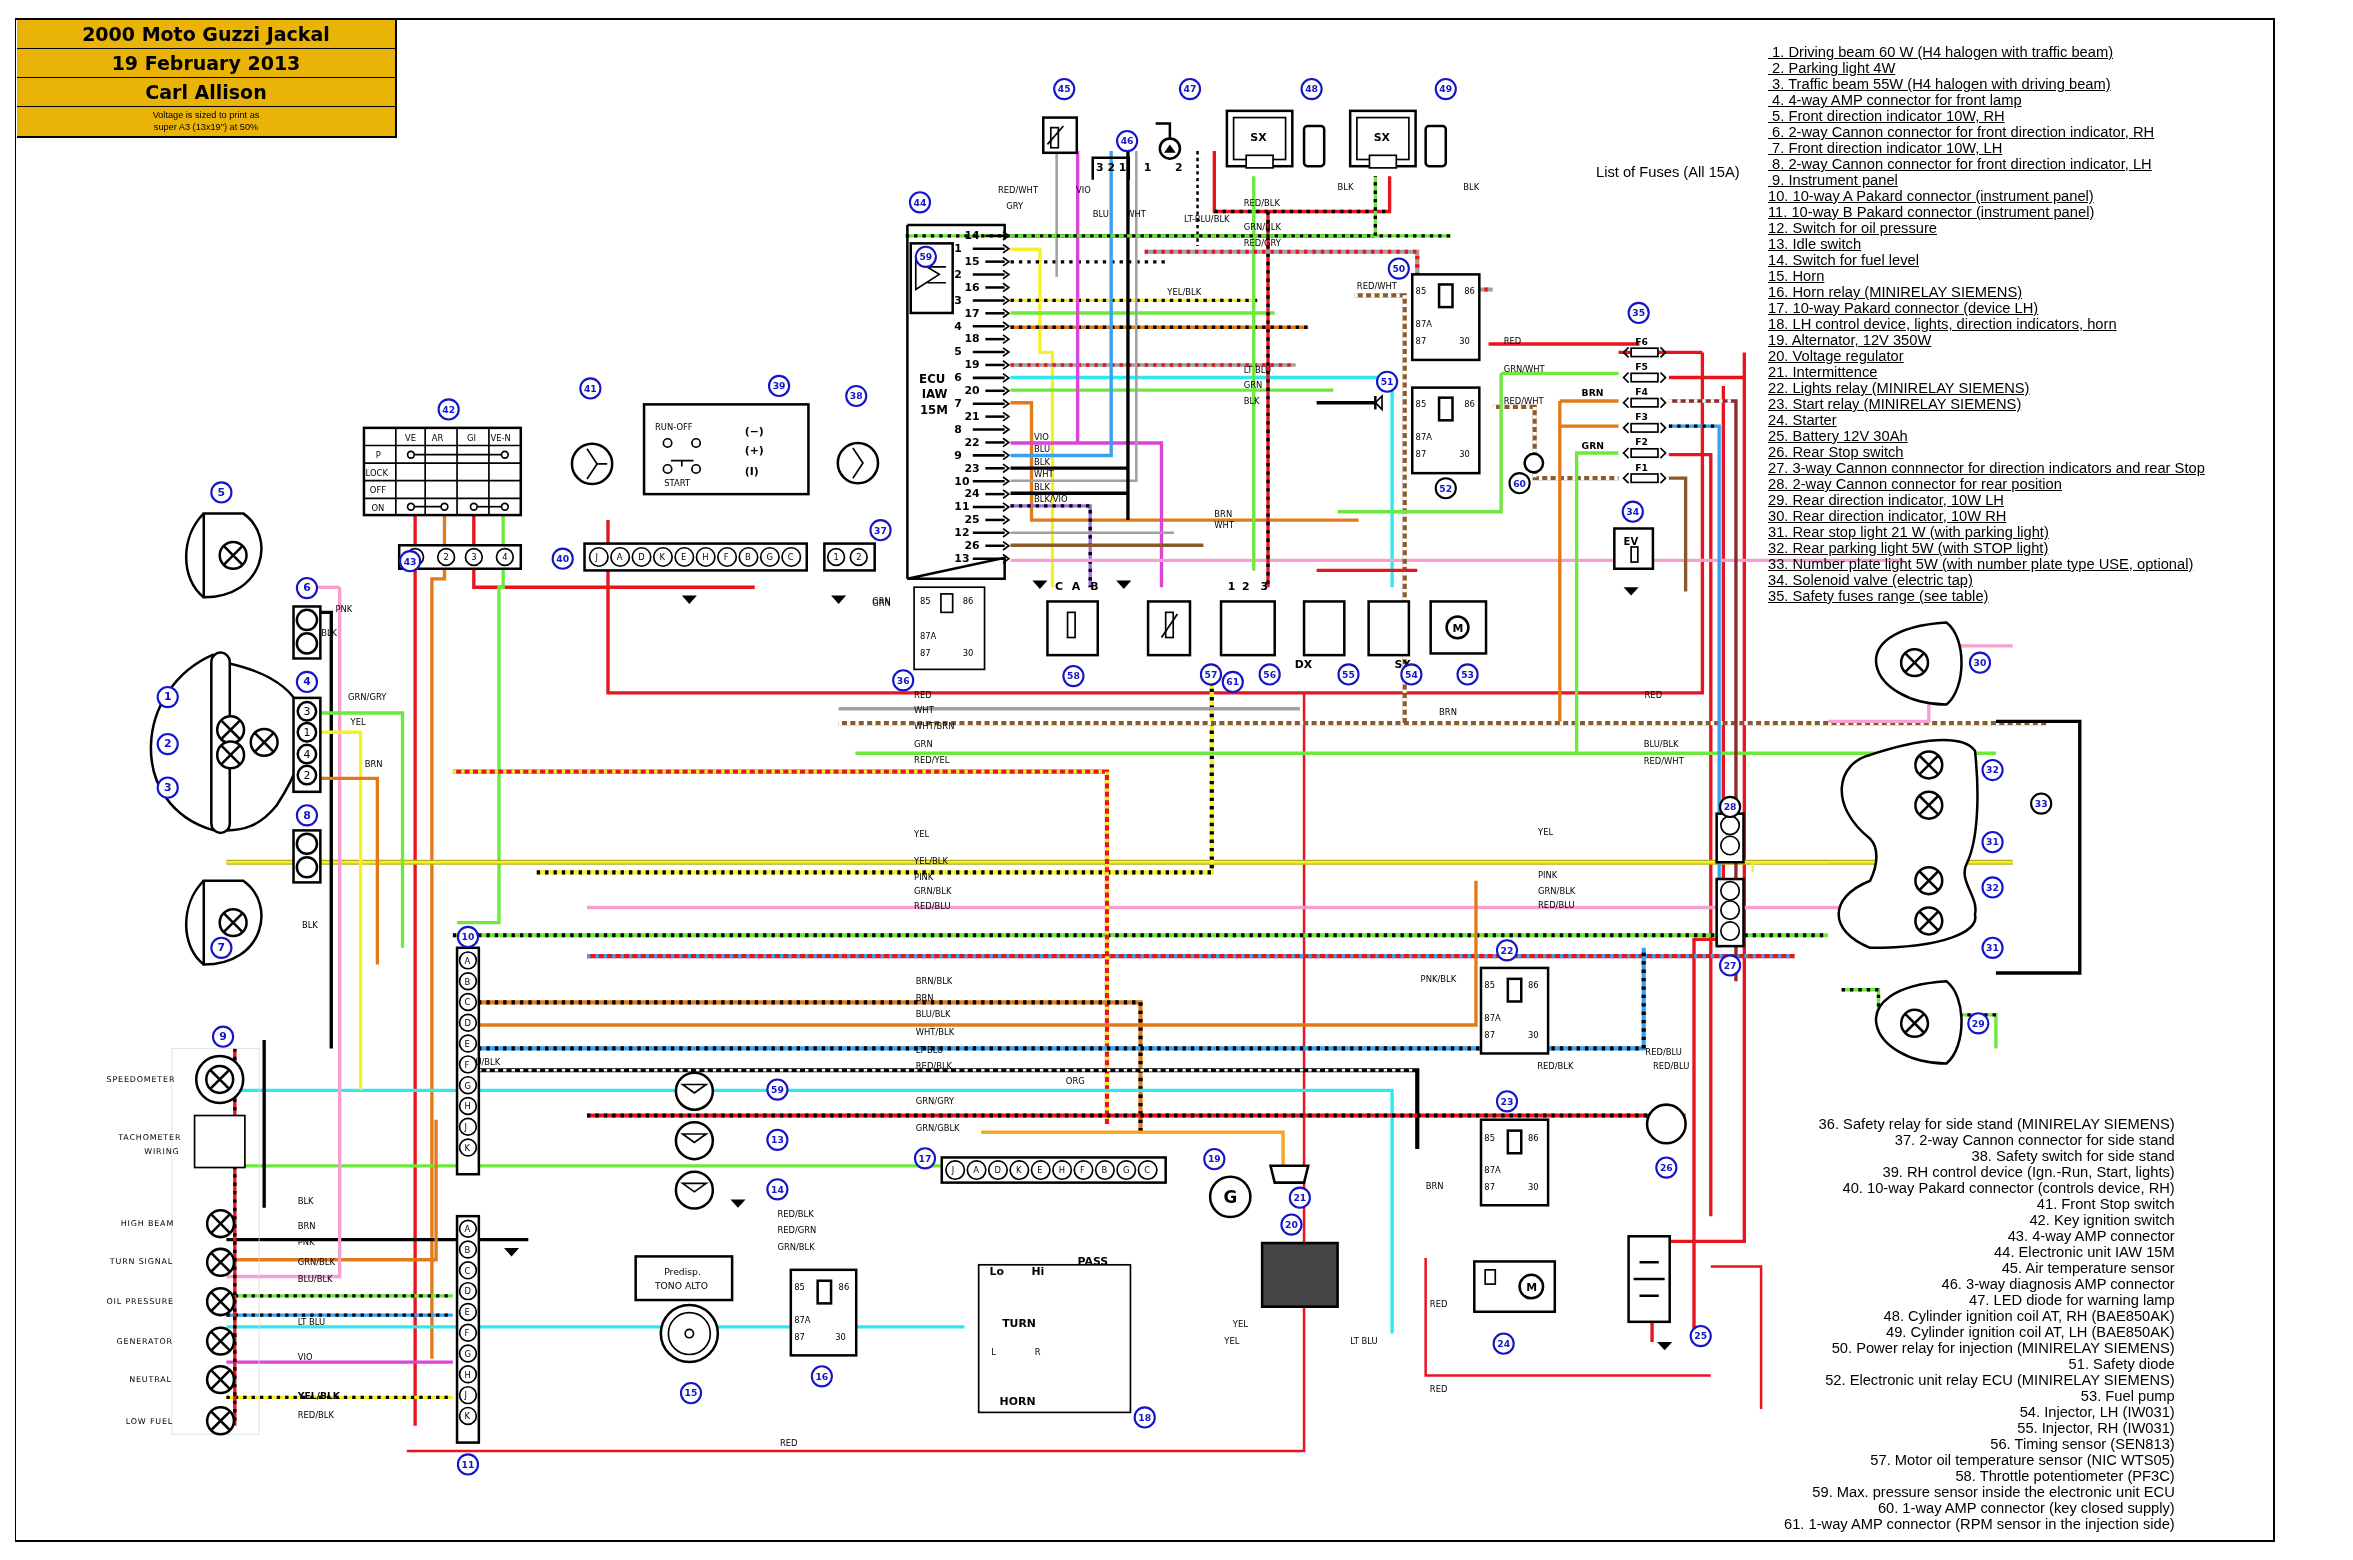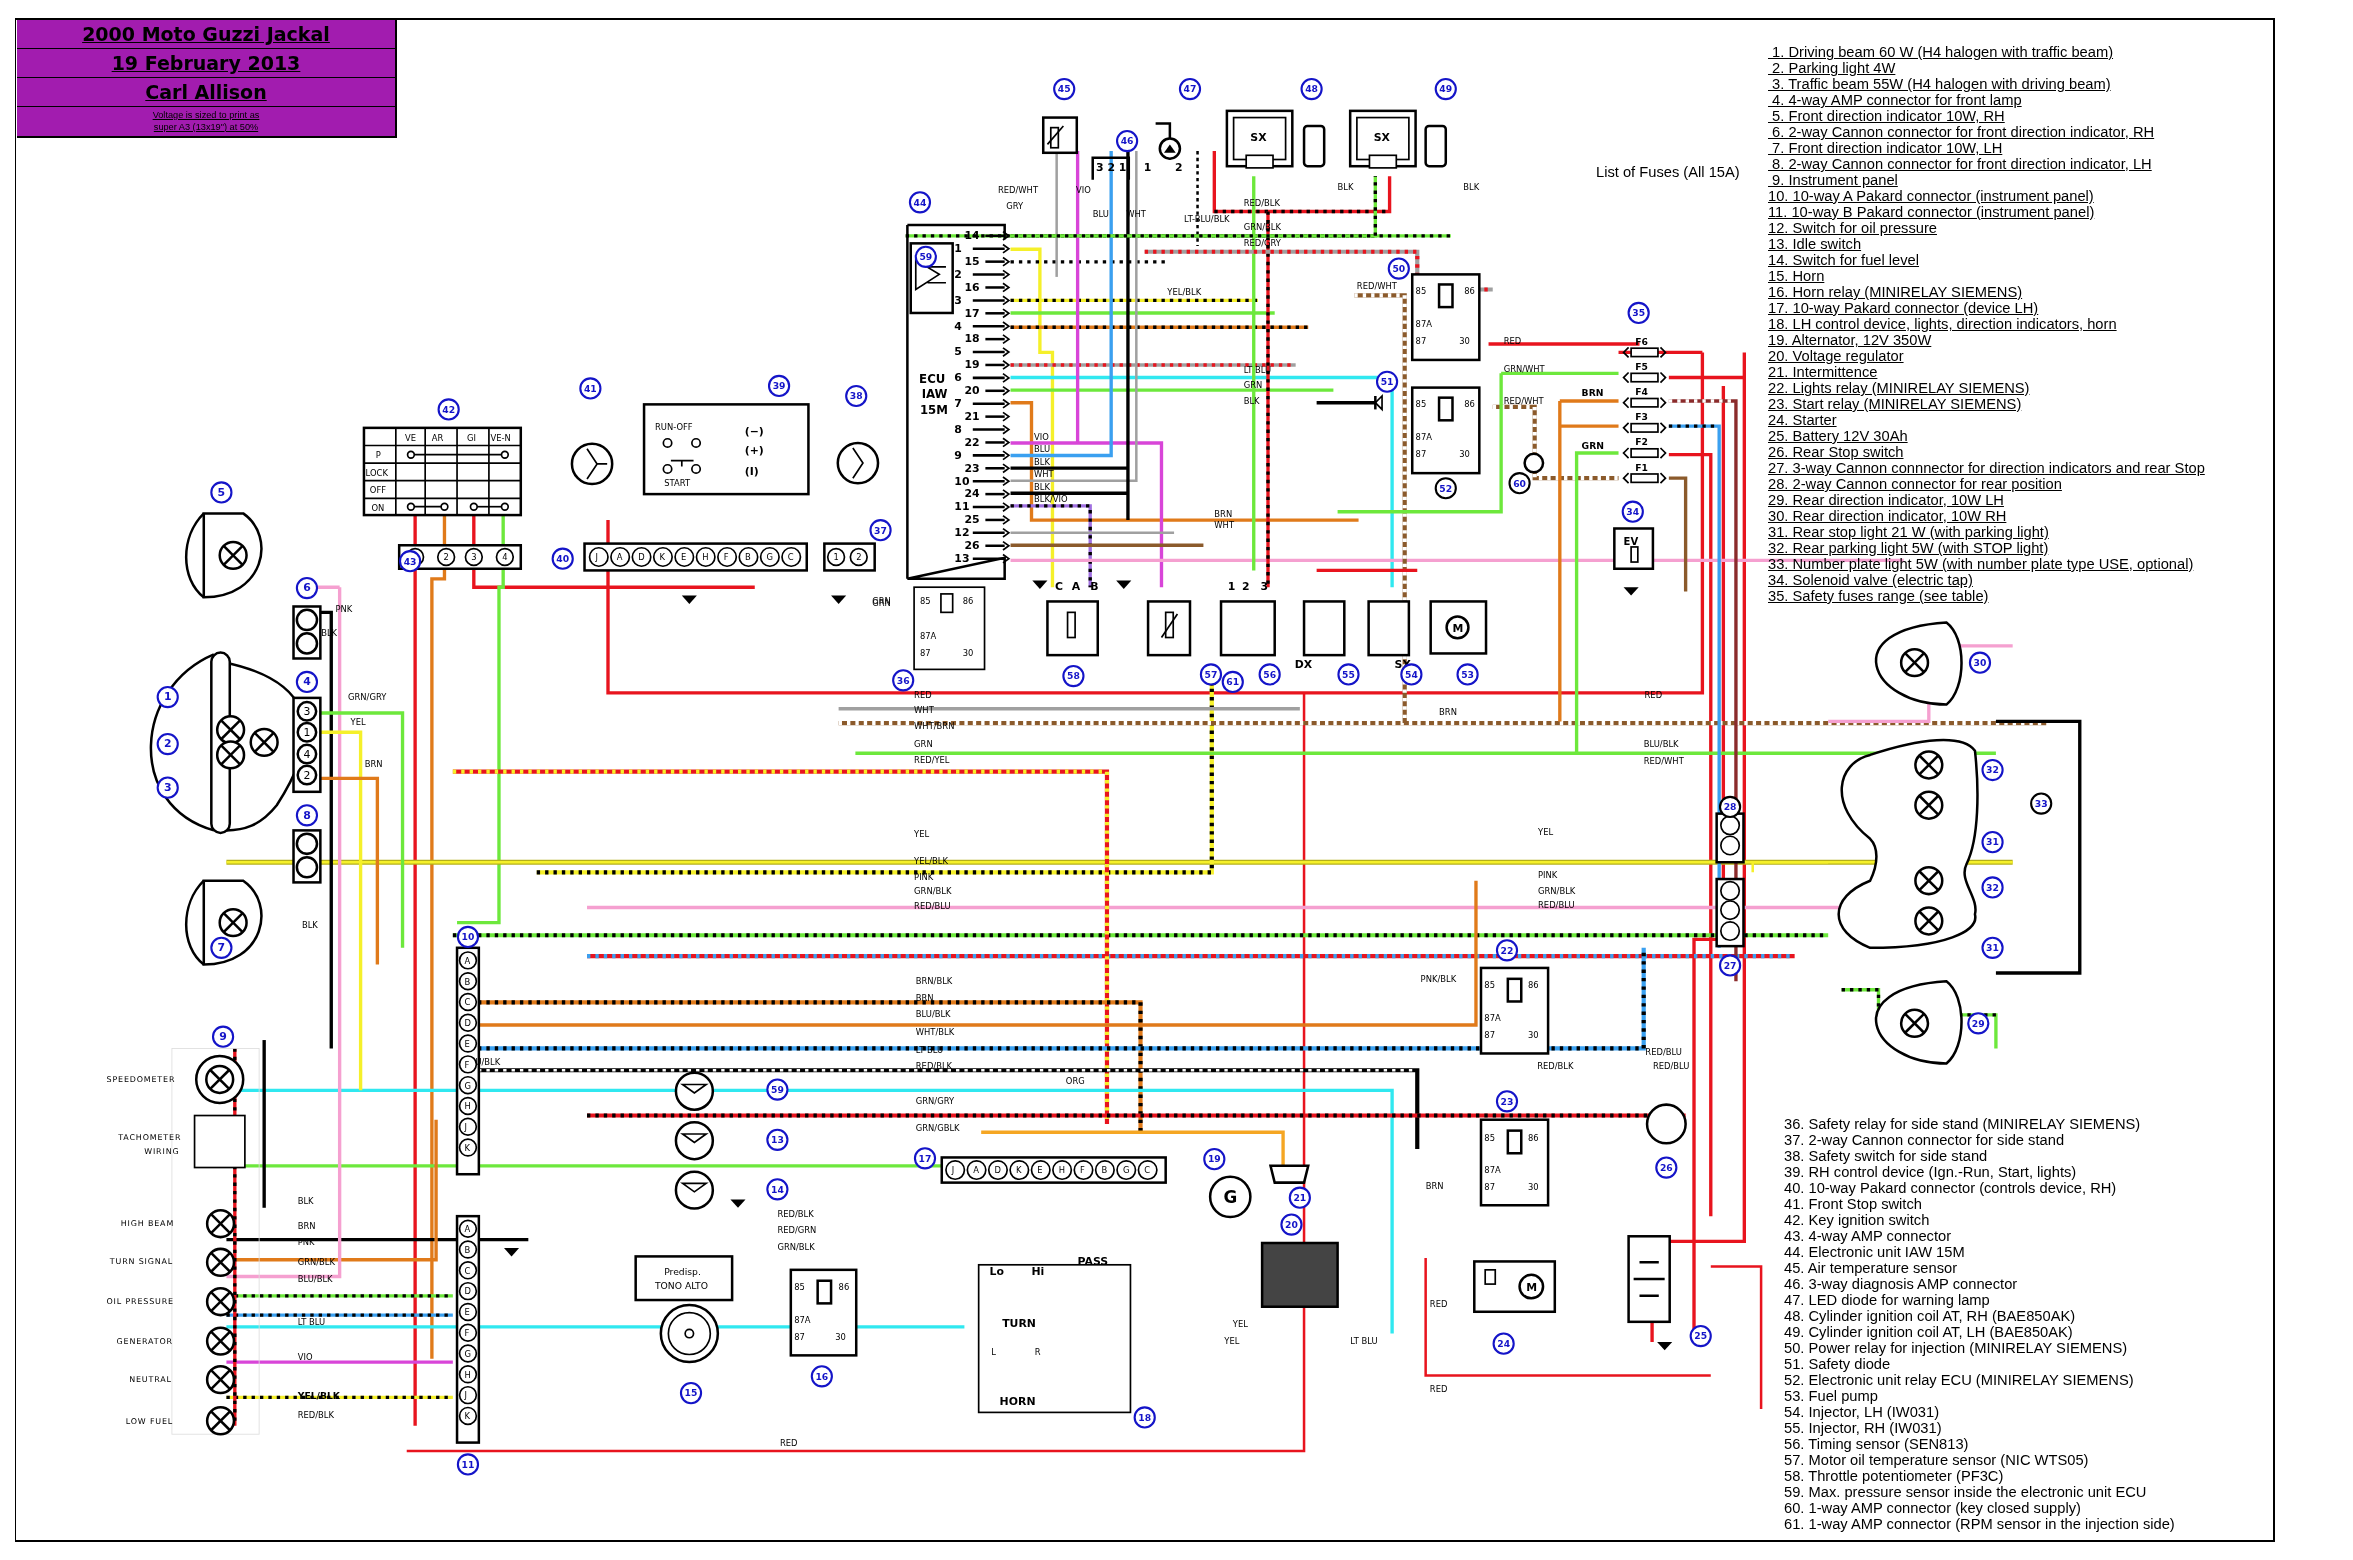--- a/index.html
+++ b/index.html
@@ -1,23 +1,23 @@
 <!DOCTYPE html>
 <html style="font-size:13.4px"><head>
 <meta charset="utf-8">
 <style>
   html,body{margin:0;padding:0;background:#fff;}
   body{width:2354px;height:1561px;position:relative;overflow:hidden;font-family:"Liberation Sans",sans-serif;color:#000;}
   #frame{position:absolute;left:15px;top:18.4px;width:2260px;height:1524px;border:2.5px solid #000;border-left:1.7px solid #000;box-sizing:border-box;}
-  #title-block{position:absolute;left:17px;top:18.4px;width:380px;border:2.5px solid #000;border-left:0;box-sizing:border-box;background:#a21caf;text-decoration:underline;}
+  #title-block{position:absolute;left:17px;top:18.4px;width:380px;border:2.5px solid #000;border-left:0;box-sizing:border-box;background:#eab308;}
   .tb-row{border-bottom:1.7px solid #000;text-align:center;font-family:"DejaVu Sans",sans-serif;font-weight:bold;}
   .tb-row.big{font-size:19px;height:28px;line-height:28px;}
   .tb-note{font-size:9.2px;line-height:11.7px;padding:2.5px 0;text-align:center;font-family:"Liberation Sans",sans-serif;}
   #legend-top{position:absolute;left:1768px;top:44px;font-size:14.7px;line-height:16px;white-space:pre;font-family:"Liberation Sans",sans-serif;text-decoration:underline;}
-  #legend-bottom{position:absolute;left:1784px;top:1116px;font-size:14.7px;line-height:16px;white-space:pre;font-family:"Liberation Sans",sans-serif;}
+  #legend-bottom{position:absolute;left:1784px;top:1116px;font-size:14.7px;line-height:16px;white-space:pre;font-family:"Liberation Sans",sans-serif;text-align:right;}
   .lg-item{display:block;}
   #fuse-list{position:absolute;left:1572px;top:132px;font-size:14.7px;line-height:16px;white-space:pre;font-family:"Liberation Sans",sans-serif;margin-left:24px;}
   #diagram{position:absolute;left:0;top:0;}
   .cap{font-family:"DejaVu Sans",sans-serif;font-size:10px;fill:#000;}
   .pin{font-family:"DejaVu Sans",sans-serif;font-size:13px;fill:#000;}
   .pinb{font-family:"DejaVu Sans",sans-serif;font-size:13px;font-weight:bold;fill:#000;}
   .ref{font-family:"DejaVu Sans",sans-serif;font-size:13px;font-weight:bold;fill:#1414c8;}
   .inst{font-family:"DejaVu Sans",sans-serif;font-size:9.5px;fill:#000;letter-spacing:1px;}
 </style>
 </head>

